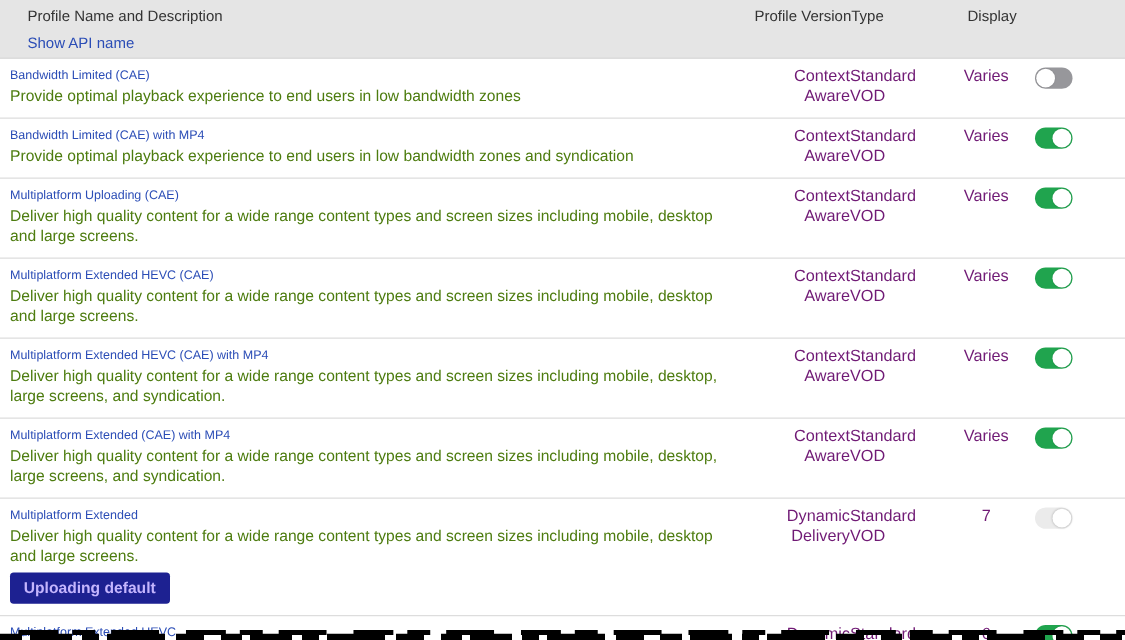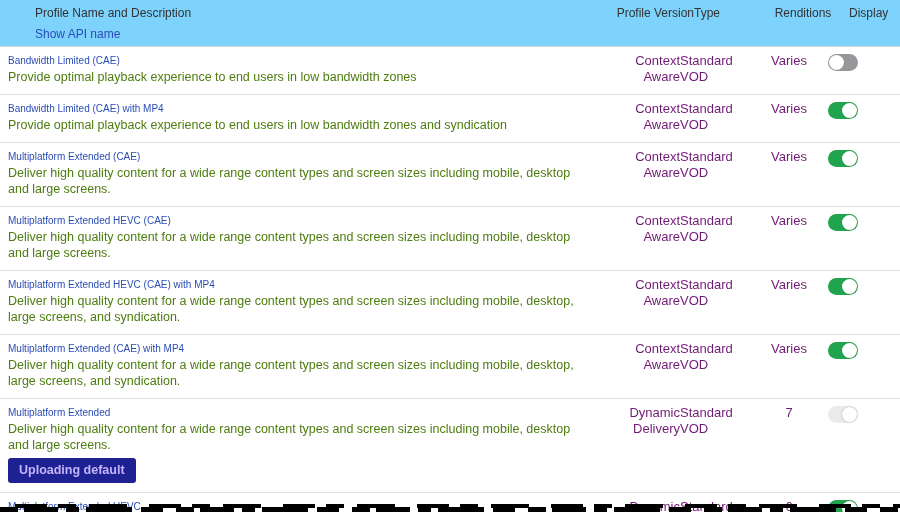--- a/index.html
+++ b/index.html
@@ -9,21 +9,21 @@
 
   
   .hrow, .row { display:flex; align-items:stretch; width:900px; }
   .c-name { flex:0 0 590px; padding-left:8px; padding-right:5px; }
   .c-ver  { flex:0 0 90px;  padding-left:7px;text-align:right; }
   .c-type { flex:0 0 78px; }
   .c-rend { flex:0 0 62px;  text-align:center; }
   .c-disp { flex:1 1 auto;  padding-left:8px; }
 
   
-  .hrow { background:#7dd3fc; border-bottom:1px solid #d9d9d9; padding:3px 14px 1px; }
+  .hrow { background:#e5e5e5; border-bottom:1px solid #d9d9d9; padding:3px 1px 1px; }
   .hcell { font-size:12px; line-height:21px; color:#333; }
   .hrow .c-name { padding-left:21px; }
   .hrow .c-disp { padding-left:15px; }
   .api-link { display:block; font-size:12px; line-height:21px; color:#2b4db6;
               text-decoration:none; cursor:pointer; }
 
   
   .row { border-bottom:1px solid #ddd; padding:5px 0 9px; }
   .pname { display:block; font-size:10px; line-height:17px; color:#2b4db6;
            text-decoration:none; cursor:pointer; }
@@ -65,21 +65,20 @@
 
 <div class="app">
 
   <div class="hrow">
     <div class="c-name hcell">
       <span>Profile Name and Description</span>
       <a class="api-link">Show API name</a>
     </div>
     <div class="c-ver hcell">Profile Version</div>
     <div class="c-type hcell">Type</div>
-    <div class="c-rend hcell">Renditions</div>
     <div class="c-disp hcell">Display</div>
   </div>
 
   <div class="row">
     <div class="c-name">
       <a class="pname">Bandwidth Limited (CAE)</a>
       <div class="pdesc">Provide optimal playback experience to end users in low bandwidth zones</div>
     </div>
     <div class="c-ver val">Context Aware</div>
     <div class="c-type val">Standard VOD</div>
@@ -93,21 +92,21 @@
       <div class="pdesc">Provide optimal playback experience to end users in low bandwidth zones and syndication</div>
     </div>
     <div class="c-ver val">Context Aware</div>
     <div class="c-type val">Standard VOD</div>
     <div class="c-rend val">Varies</div>
     <div class="c-disp"><span class="toggle" data-state="on"></span></div>
   </div>
 
   <div class="row">
     <div class="c-name">
-      <a class="pname">Multiplatform Extended (CAE)</a>
+      <a class="pname">Multiplatform Uploading (CAE)</a>
       <div class="pdesc">Deliver high quality content for a wide range content types and screen sizes including mobile, desktop and large screens.</div>
     </div>
     <div class="c-ver val">Context Aware</div>
     <div class="c-type val">Standard VOD</div>
     <div class="c-rend val">Varies</div>
     <div class="c-disp"><span class="toggle" data-state="on"></span></div>
   </div>
 
   <div class="row">
     <div class="c-name">

